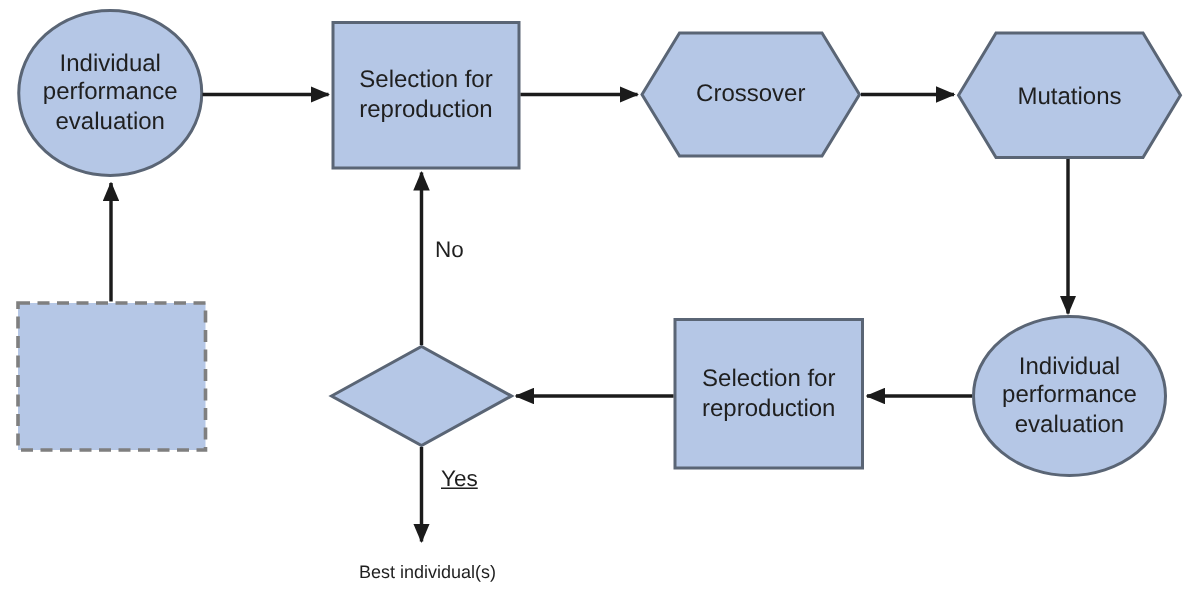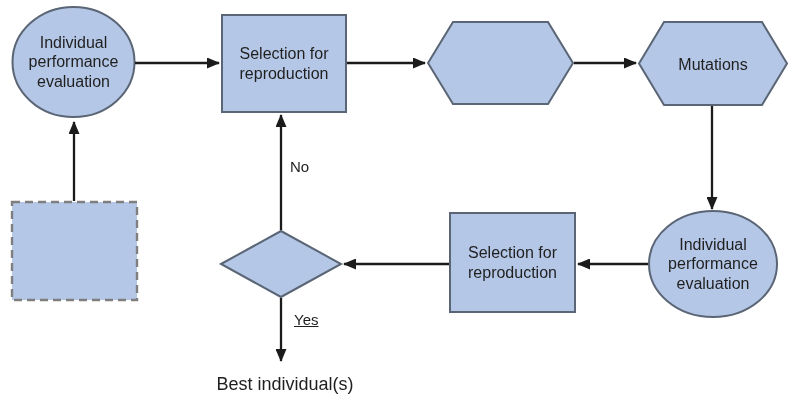--- a/index.html
+++ b/index.html
@@ -31,21 +31,21 @@
     font-size:16px;line-height:1.22;
   }
   .edge-lbl{
     position:absolute;
     color:var(--text);
     font-size:15px;line-height:1;
   }
   .out-lbl{
     position:absolute;
     color:var(--text);
-    font-size:18px;line-height:1;
+    font-size:12px;line-height:1;
     text-align:center;
   }
 </style>
 </head>
 <body>
 
 <div class="stage">
 
   <svg width="794" height="404" viewBox="0 0 794 404">
     <defs>
@@ -69,20 +69,21 @@
     <line class="edge" x1="574" y1="63" x2="636" y2="63" marker-end="url(#arrow)"></line>
     <line class="edge" x1="712" y1="106" x2="712" y2="209" marker-end="url(#arrow)"></line>
     <line class="edge" x1="648" y1="264" x2="578" y2="264" marker-end="url(#arrow)"></line>
     <line class="edge" x1="449" y1="264" x2="344" y2="264" marker-end="url(#arrow)"></line>
     <line class="edge" x1="281" y1="230" x2="281" y2="115" marker-end="url(#arrow)"></line>
     <line class="edge" x1="281" y1="298" x2="281" y2="361" marker-end="url(#arrow)"></line>
   </svg>
 
   <div class="lbl" style="left:17px;top:18px;width:113px;height:88px;">Individual performance evaluation</div>
   <div class="lbl" style="left:224px;top:17px;width:120px;height:93px;">Selection for reproduction</div>
+  <div class="lbl" style="left:430px;top:24px;width:141px;height:78px;">Crossover</div>
   <div class="lbl" style="left:641px;top:24px;width:144px;height:81px;">Mutations</div>
   <div class="lbl" style="left:452px;top:215px;width:121px;height:95px;">Selection for reproduction</div>
   <div class="lbl" style="left:656px;top:215px;width:114px;height:98px;">Individual performance evaluation</div>
 
   <div class="edge-lbl" style="left:290px;top:159px;">No</div>
   <div class="edge-lbl" style="left:294px;top:312px;text-decoration:underline;">Yes</div>
 
   <div class="out-lbl" style="left:200px;top:375px;width:170px;">Best individual(s)</div>
 
 </div>

